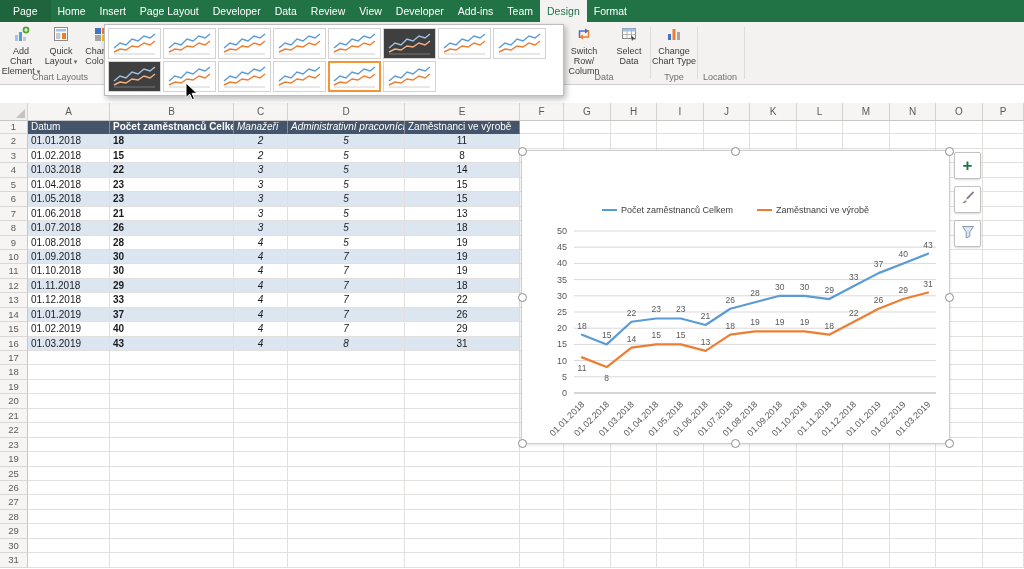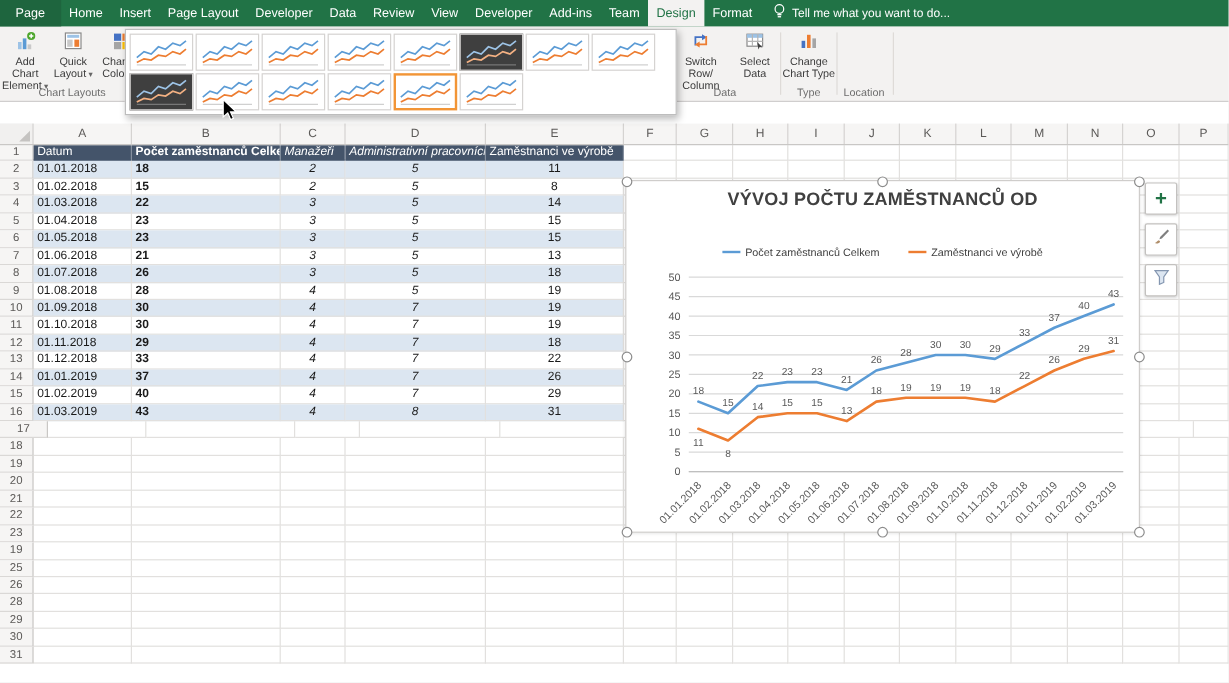--- a/index.html
+++ b/index.html
@@ -91,30 +91,20 @@
         <div class="tab">Developer</div>
         <div class="tab">Data</div>
         <div class="tab">Review</div>
         <div class="tab">View</div>
         <div class="tab">Developer</div>
         <div class="tab">Add-ins</div>
         <div class="tab">Team</div>
         <div class="tab active">Design</div>
         <div class="tab">Format</div>
       </div>
-    <div class="tellme">
-      <span>
-        <svg width="11" height="13" viewBox="0 0 11 13">
-            <circle cx="5.5" cy="4.5" r="3.6" fill="none" stroke="#fff" stroke-width="1"></circle>
-            <rect x="3.8" y="8.6" width="3.4" height="1.2" fill="#fff"></rect>
-            <rect x="4.1" y="10.4" width="2.8" height="1.1" fill="#fff"></rect>
-          </svg>
-      </span>
-      <span>Tell me what you want to do...</span>
-    </div>
   </div>
 
   <div class="ribbon">
     <div class="bigbtn arrow" style="left:1px;width:40px">
       <div class="bicon">
         <svg width="17" height="17" viewBox="0 0 17 17">
             <rect x="2" y="9" width="3" height="6" fill="#9dc3e6"></rect>
             <rect x="6" y="6" width="3" height="9" fill="#5B9BD5"></rect>
             <rect x="10" y="11" width="3" height="4" fill="#c9c9c9"></rect>
             <circle cx="13" cy="4" r="3.4" fill="#4ea72e"></circle>
@@ -516,21 +506,21 @@
         <div class="cell" style="width: 47px;"></div>
         <div class="cell" style="width: 46px;"></div>
         <div class="cell" style="width: 47px;"></div>
         <div class="cell" style="width: 46px;"></div>
         <div class="cell" style="width: 47px;"></div>
         <div class="cell" style="width: 46px;"></div>
         <div class="cell" style="width: 47px;"></div>
         <div class="cell" style="width: 41px;"></div>
       </div>
       <div class="grow">
-        <div class="rh" style="width: 40px;">17</div>
+        <div class="rh" style="width: 28px;">17</div>
         <div class="cell" style="width: 82px;"></div>
         <div class="cell" style="width: 124px;"></div>
         <div class="cell" style="width: 54px;"></div>
         <div class="cell" style="width: 117px;"></div>
         <div class="cell" style="width: 115px;"></div>
         <div class="cell" style="width: 44px;"></div>
         <div class="cell" style="width: 47px;"></div>
         <div class="cell" style="width: 46px;"></div>
         <div class="cell" style="width: 47px;"></div>
         <div class="cell" style="width: 46px;"></div>
@@ -688,20 +678,39 @@
         <div class="cell" style="width: 46px;"></div>
         <div class="cell" style="width: 47px;"></div>
         <div class="cell" style="width: 46px;"></div>
         <div class="cell" style="width: 47px;"></div>
         <div class="cell" style="width: 46px;"></div>
         <div class="cell" style="width: 47px;"></div>
         <div class="cell" style="width: 41px;"></div>
       </div>
       <div class="grow">
         <div class="rh" style="width: 28px;">26</div>
+        <div class="cell" style="width: 82px;"></div>
+        <div class="cell" style="width: 124px;"></div>
+        <div class="cell" style="width: 54px;"></div>
+        <div class="cell" style="width: 117px;"></div>
+        <div class="cell" style="width: 115px;"></div>
+        <div class="cell" style="width: 44px;"></div>
+        <div class="cell" style="width: 47px;"></div>
+        <div class="cell" style="width: 46px;"></div>
+        <div class="cell" style="width: 47px;"></div>
+        <div class="cell" style="width: 46px;"></div>
+        <div class="cell" style="width: 47px;"></div>
+        <div class="cell" style="width: 46px;"></div>
+        <div class="cell" style="width: 47px;"></div>
+        <div class="cell" style="width: 46px;"></div>
+        <div class="cell" style="width: 47px;"></div>
+        <div class="cell" style="width: 41px;"></div>
+      </div>
+      <div class="grow">
+        <div class="rh" style="width: 28px;">27</div>
         <div class="cell" style="width: 82px;"></div>
         <div class="cell" style="width: 124px;"></div>
         <div class="cell" style="width: 54px;"></div>
         <div class="cell" style="width: 117px;"></div>
         <div class="cell" style="width: 115px;"></div>
         <div class="cell" style="width: 44px;"></div>
         <div class="cell" style="width: 47px;"></div>
         <div class="cell" style="width: 46px;"></div>
         <div class="cell" style="width: 47px;"></div>
         <div class="cell" style="width: 46px;"></div>
@@ -785,21 +794,20 @@
         <div class="cell" style="width: 46px;"></div>
         <div class="cell" style="width: 47px;"></div>
         <div class="cell" style="width: 46px;"></div>
         <div class="cell" style="width: 47px;"></div>
         <div class="cell" style="width: 41px;"></div>
       </div>
     </div>
 
   <div class="chart" id="chart-box">
     <div class="ctitle">
-      <div>VÝVOJ POČTU ZAMĚSTNANCŮ OD</div>
     </div>
     <div class="clegend" id="chart-legend">
         <span class="lg-item">
           <span class="lg-marker" style="background: rgb(91, 155, 213);"></span>
           <span>Počet zaměstnanců Celkem</span>
         </span>
         <span class="lg-item">
           <span class="lg-marker" style="background: rgb(237, 125, 49);"></span>
           <span>Zaměstnanci ve výrobě</span>
         </span>

